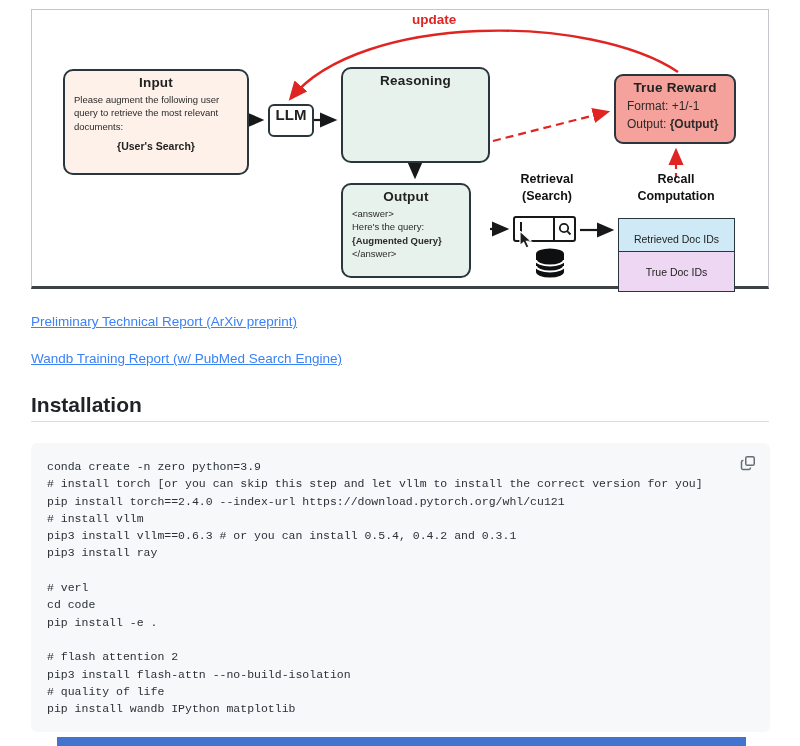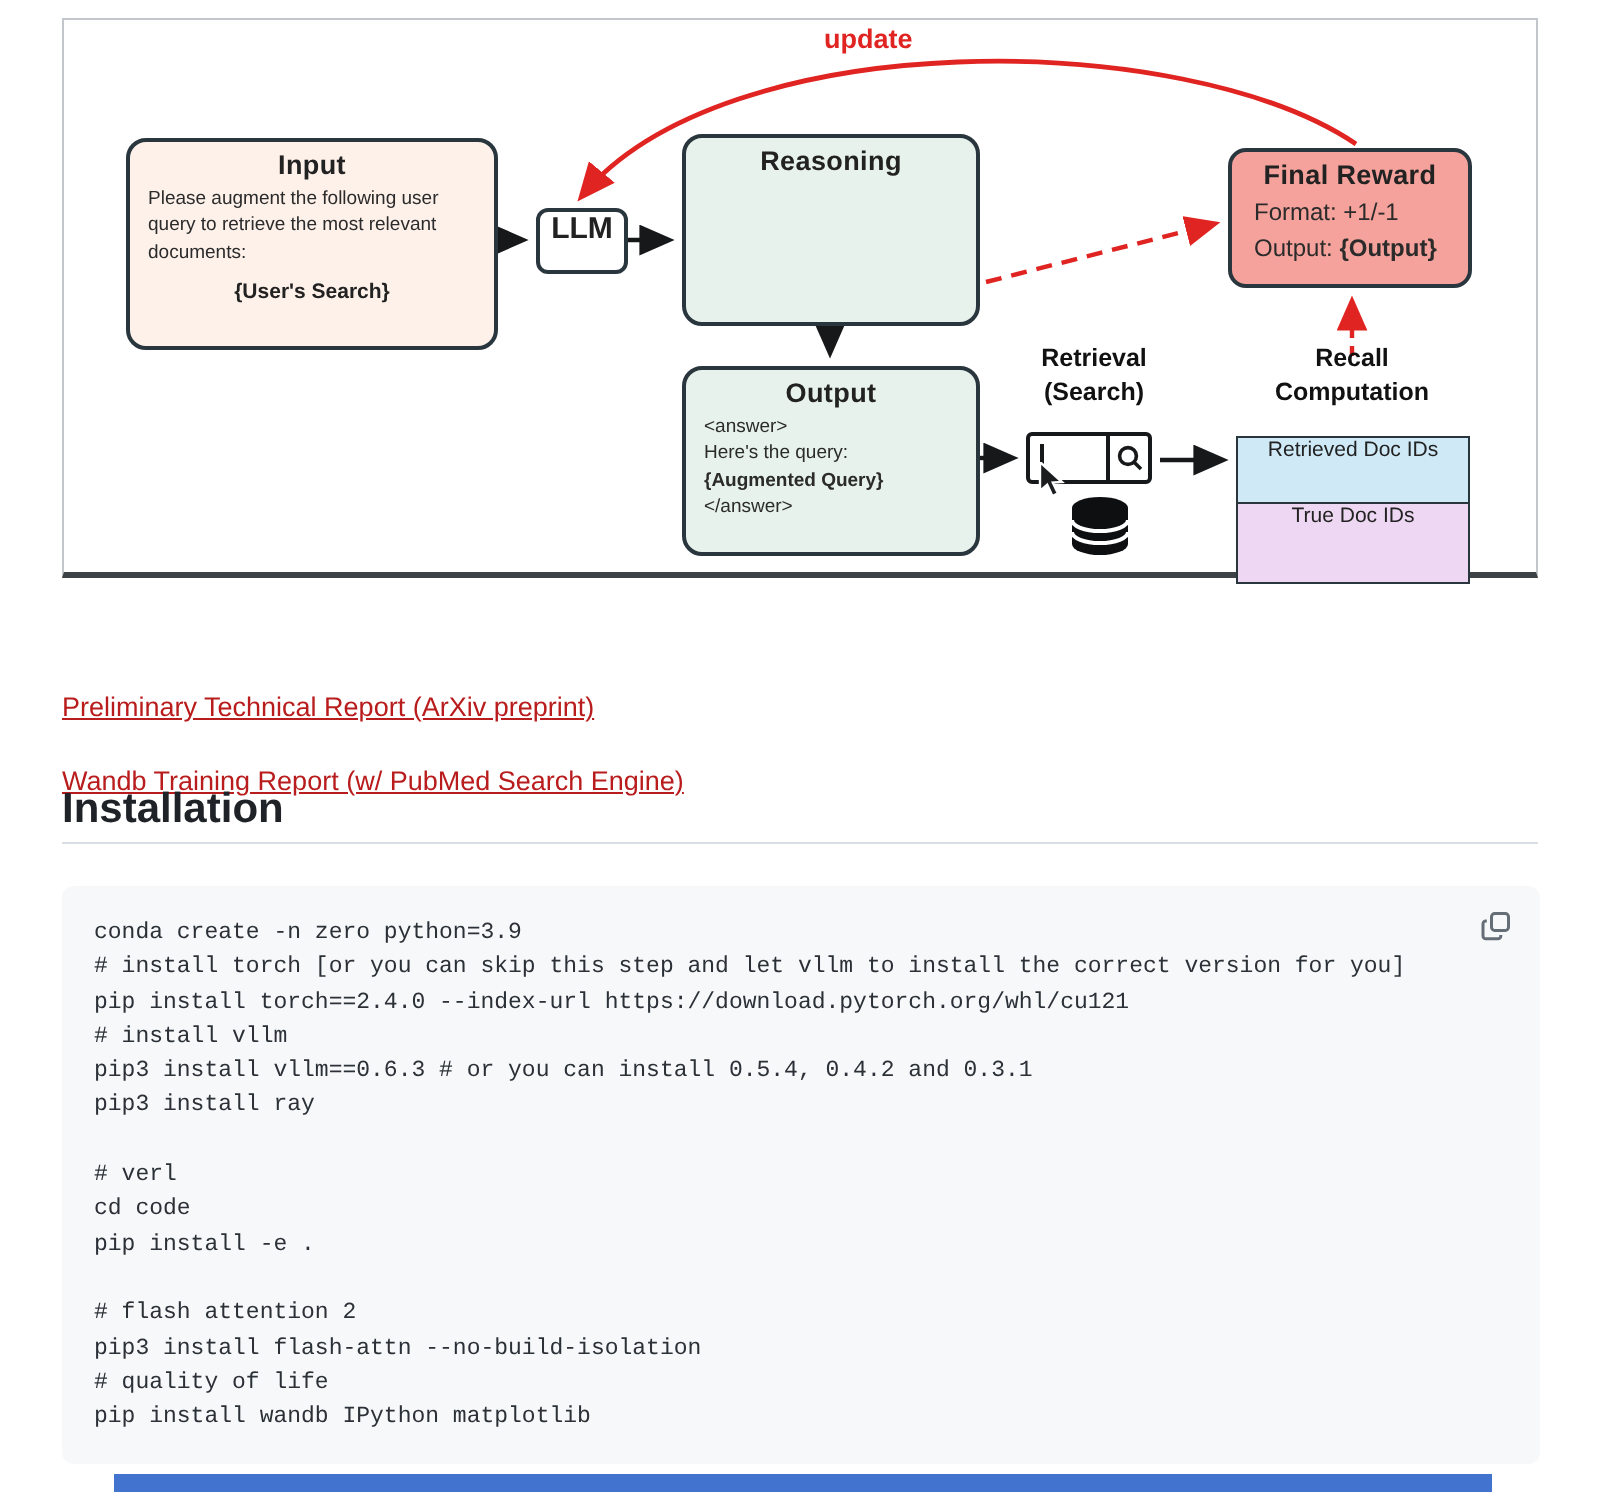--- a/index.html
+++ b/index.html
@@ -20,47 +20,47 @@
     position:absolute; border:2px solid #2a363e; border-radius:10px;
     color:#222; text-align:center;
   }
   .dbox .dtitle { font-weight:bold; font-size:13.5px; margin-top:4px; letter-spacing:.2px; }
   .dbox .dbody { text-align:left; font-size:9.5px; line-height:1.4; margin:3px 9px 0; color:#2b2b2b; }
   .box-input   { left:31px;  top:59px;  width:186px; height:106px; background:#fdf1ea; }
   .box-input .dquery { font-size:10.5px; font-weight:bold; margin-top:7px; }
   .box-llm     { left:236px; top:94px;  width:46px;  height:33px;  background:#ffffff; border-radius:6px;
                  display:flex; justify-content:center; font-weight:bold; font-size:15px; }
   .box-reason  { left:309px; top:57px;  width:149px; height:96px;  background:#e7f2ec; }
-  .box-output  { left:309px; top:173px; width:149px; height:95px;  background:#e7f2ec; }
+  .box-output  { left:309px; top:173px; width:130px; height:95px;  background:#e7f2ec; }
   .box-reward  { left:582px; top:64px;  width:122px; height:70px;  background:#f4a29b; border-radius:9px; }
   .box-reward .dbody { font-size:12px; margin:2px 11px 0; line-height:1.5; }
   .idbox {
     position:absolute; border:1.5px solid #2a363e; width:117px; height:41px;
-    display:flex; justify-content:center; font-size:10.5px; color:#222;
+    display:flex; align-items:center; justify-content:center; font-size:10.5px; color:#222;
   }
   .box-retrieved { left:586px; top:208px; background:#cfe9f6; }
   .box-true      { left:586px; top:241px; background:#eed7f2; }
 
   .flabel { position:absolute; font-weight:bold; font-size:12.5px; line-height:17px; text-align:center; color:#111; }
   .lbl-retrieval { left:455px; top:161px; width:120px; }
   .lbl-recall    { left:584px; top:161px; width:120px; }
   .lbl-update { position:absolute; left:380px; top:2px; width:180px; text-align:left;
                 color:#e02421; font-weight:bold; font-size:13.5px; }
 
   .search-widget { position:absolute; left:481px; top:206px; width:63px; height:26px;
                    border:2px solid #16181a; border-radius:3px; background:#fff; }
   .search-widget .tcursor { position:absolute; left:5px; top:4px; width:2px; height:14px; background:#16181a; }
   .search-widget .sdivider { position:absolute; right:19px; top:0; width:2px; height:100%; background:#16181a; }
   .search-widget svg { position:absolute; right:1px; top:3px; }
   .pointer-icon { position:absolute; left:487px; top:221px; }
   .db-icon { position:absolute; left:500px; top:237px; }
 
   
-  .mdlink { position:absolute; left:31px; font-size:13.5px; color:#b91c1c;
-            text-decoration:underline; cursor:pointer;margin-top:32px; }
+  .mdlink { position:absolute; left:31px; font-size:13.5px; color:#3b82f6;
+            text-decoration:underline; cursor:pointer; }
   .link-1 { top:314px; }
   .link-2 { top:351px; }
 
   
   .h2 { position:absolute; left:31px; top:392px; width:738px;
         font-size:21px; line-height:26px; font-weight:700; color:#1f2328;
         padding-bottom:3px; border-bottom:1px solid #d8dee4; }
 
   
   .codeblock { position:absolute; left:31px; top:443px; width:739px; height:289px;
@@ -129,21 +129,21 @@
         <div class="dtitle">Output</div>
         <div class="dbody">
           <div>&lt;answer&gt;</div>
           <div>Here's the query:</div>
           <div style="font-weight:bold;">{Augmented Query}</div>
           <div>&lt;/answer&gt;</div>
         </div>
       </div>
 
       <div class="dbox box-reward">
-        <div class="dtitle">Final Reward</div>
+        <div class="dtitle">True Reward</div>
         <div class="dbody">
           <div>Format: +1/-1</div>
           <div><span>Output: </span><span style="font-weight:bold;">{Output}</span></div>
         </div>
       </div>
 
       <div class="flabel lbl-retrieval">
         <div>Retrieval</div>
         <div>(Search)</div>
       </div>

